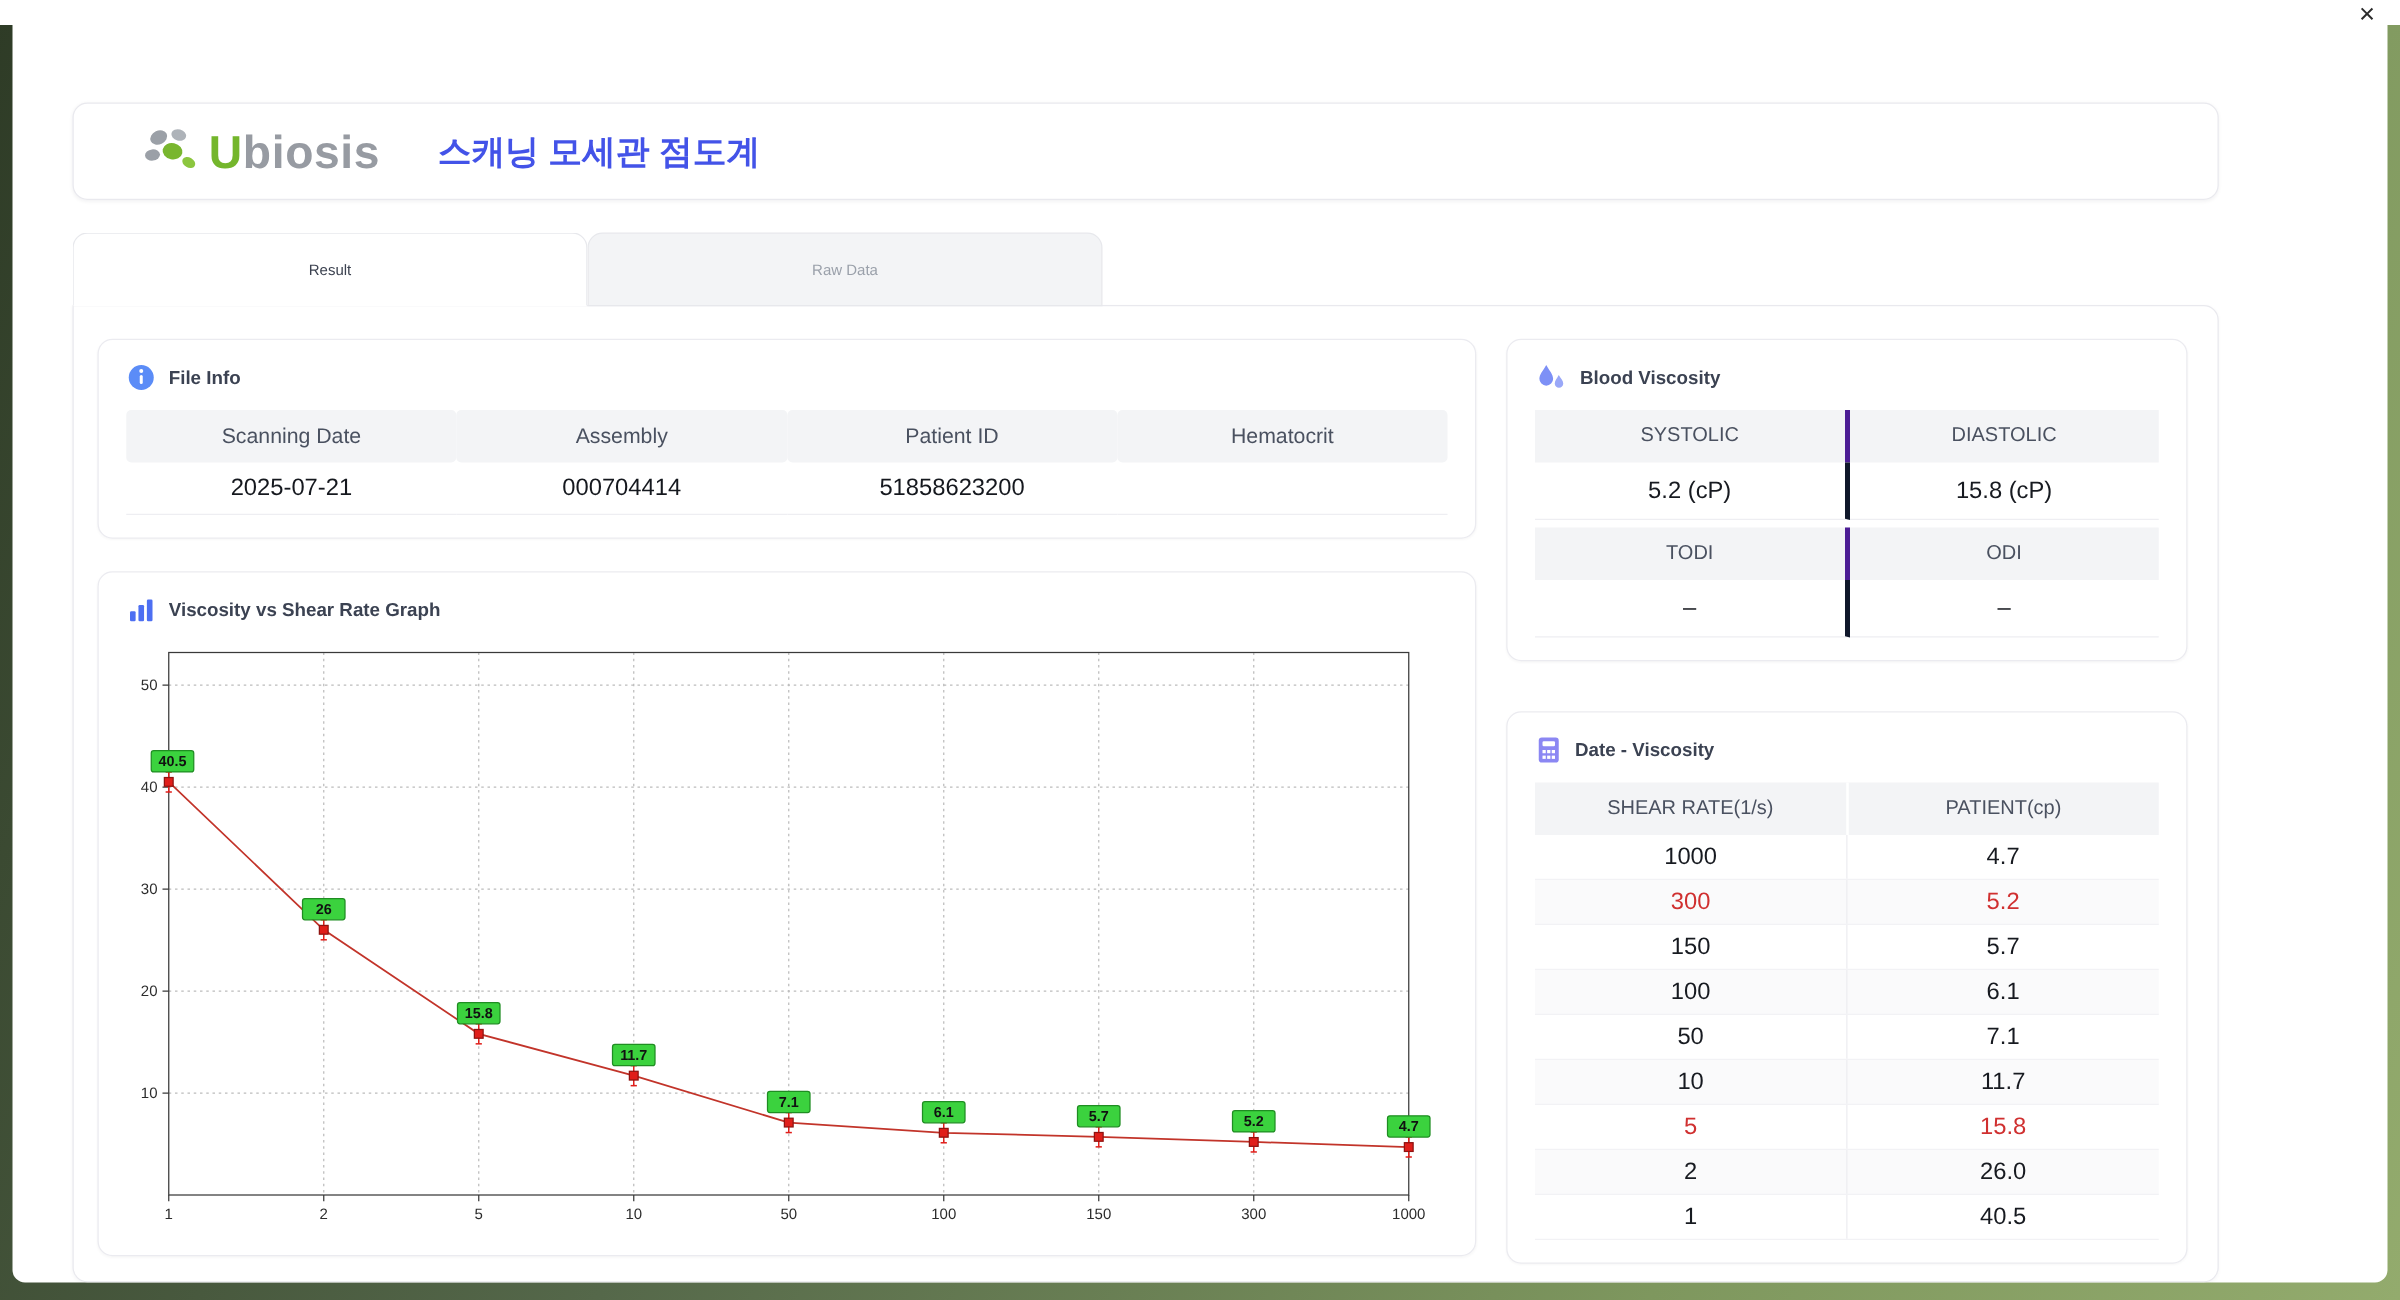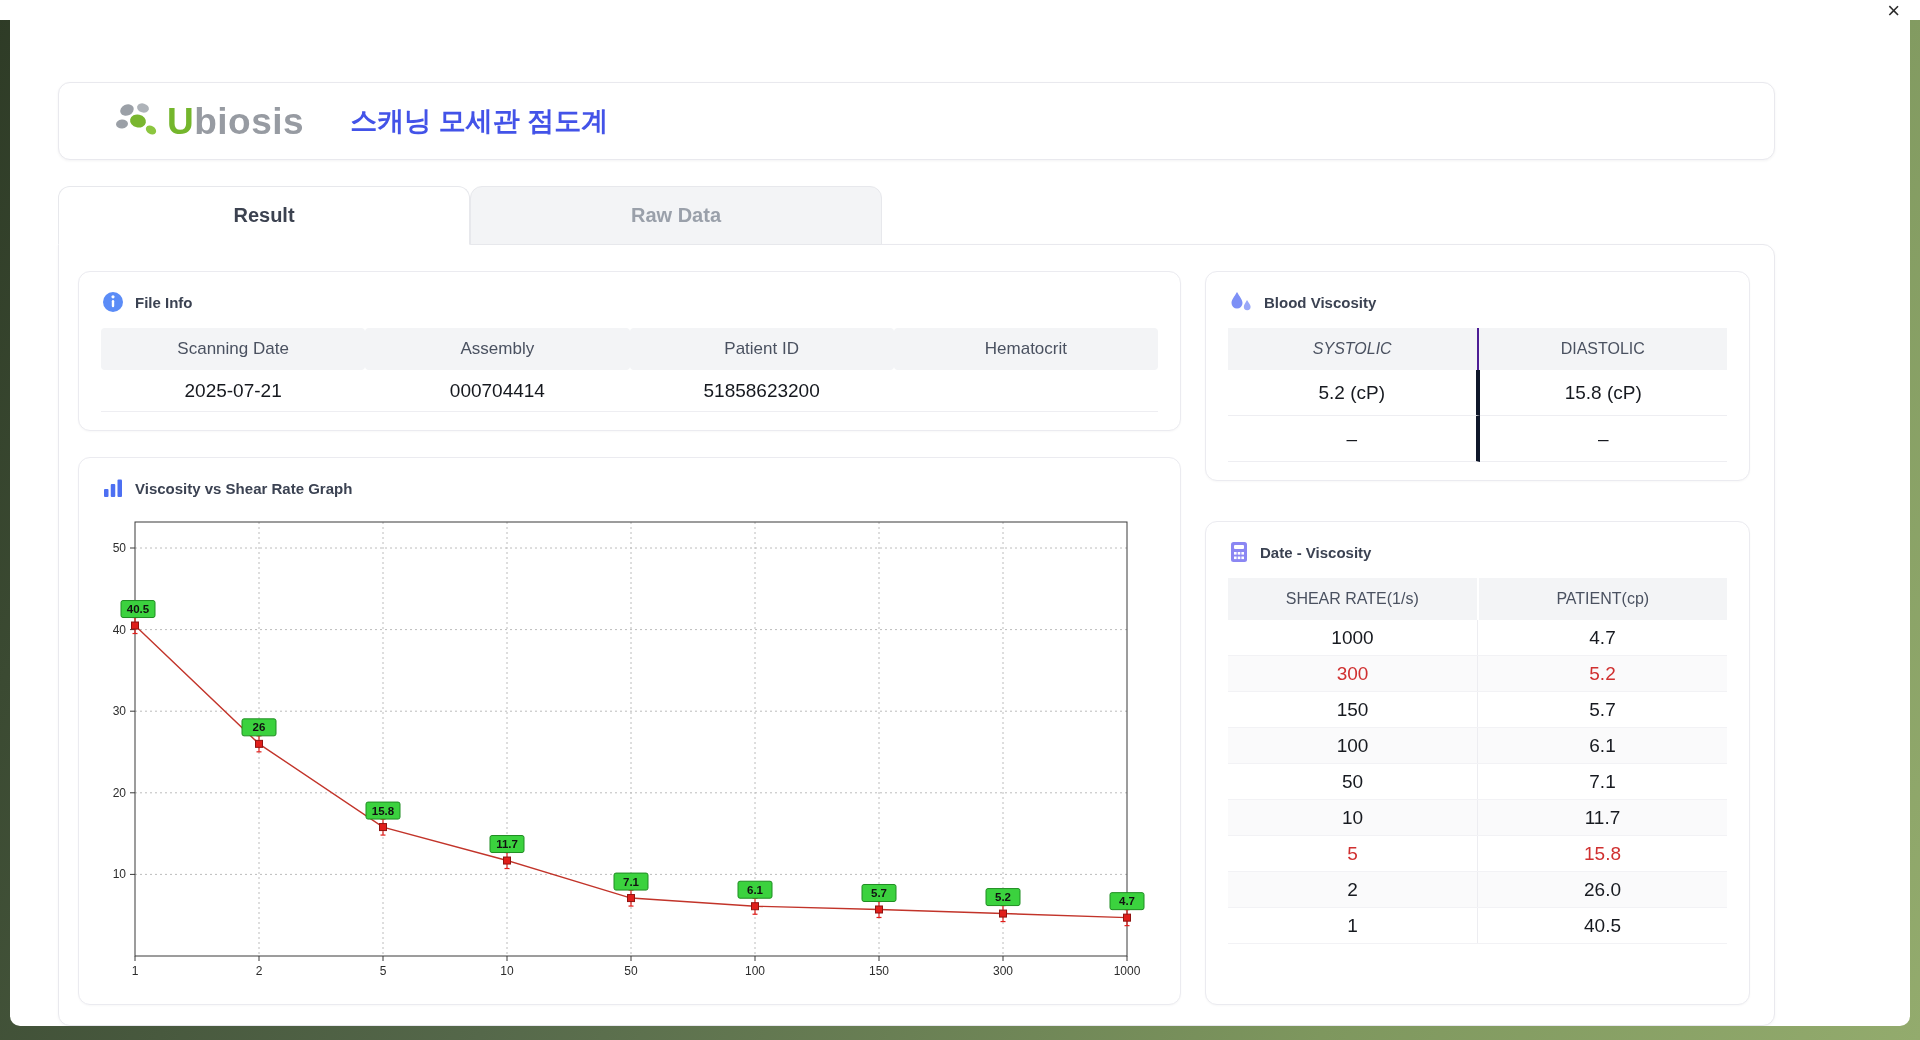--- a/index.html
+++ b/index.html
@@ -29,21 +29,21 @@
   }
   .brand { display: flex; align-items: center; gap: 8px; }
   .brand-text { font-size: 37px; font-weight: 600; color: #979ba2; letter-spacing: .5px; line-height: 1; }
   .brand-u { color: #74b62c; }
   .app-title { margin-left: 46px; font-size: 27px; font-weight: 700; color: #4353e8; }
 
   
   .tabs { display: flex; margin-top: 26px; position: relative; z-index: 2; margin-bottom: -1px; }
   .tab {
     width: 412px; height: 59px; display: flex; align-items: center; justify-content: center;
-    font-size: 20px; font-weight: 700; color: #9aa0aa;
+    font-size: 12px; font-weight: 400; color: #9aa0aa;
     background: #f3f4f6; border: 1px solid #e7e8ec; border-radius: 12px 12px 0 0; cursor: pointer;
   }
   .tab.active { background: #fff; color: #3c4250; border-bottom: 1px solid #fff; }
 
   
   .panel {
     border: 1px solid #e9e9ee; border-radius: 0 12px 12px 12px;
     box-shadow: 0 1px 3px rgba(20,20,40,.04);
     padding: 26px 24px 20px 19px; display: flex; gap: 24px; height: 782px; background: #fff;
   }
@@ -72,21 +72,21 @@
   .graph-card { flex: 1 1 auto; }
   #chart-svg { display: block; margin-top: 2px; }
 
   
   .bv-row { display: flex; }
   .bv-row.mt6 { margin-top: 6px; }
   .bv-label {
     flex: 1; background: #f3f4f6; height: 42px; display: flex; align-items: center; justify-content: center;
     font-size: 16px; color: #4a5160;
   }
-  .bv-label.l { border-right: 2px solid #4c1d95; font-style: italic; }
+  .bv-label.l { border-right: 4px solid #4c1d95; }
   .bv-value {
     flex: 1; height: 46px; display: flex; align-items: center; justify-content: center;
     font-size: 19px; color: #171a20; border-bottom: 1px solid #eeeef2;
   }
   .bv-value.l { border-right: 4px solid #0f172a; }
 
   
   .sv-card { flex: 1 1 auto; }
   .sv-header { display: flex; background: #f3f4f6; height: 42px; }
   .sv-hcell { flex: 1; display: flex; align-items: center; justify-content: center; font-size: 16px; color: #4a5160; }
@@ -273,20 +273,24 @@
             <span>Blood Viscosity</span>
           </div>
           <div class="bv-row">
             <div class="bv-label l">SYSTOLIC</div>
             <div class="bv-label">DIASTOLIC</div>
           </div>
           <div class="bv-row">
             <div class="bv-value l">5.2 (cP)</div>
             <div class="bv-value">15.8 (cP)</div>
           </div>
+          <div class="bv-row mt6">
+            <div class="bv-label l">TODI</div>
+            <div class="bv-label">ODI</div>
+          </div>
           <div class="bv-row">
             <div class="bv-value l">–</div>
             <div class="bv-value">–</div>
           </div>
         </section>
 
         <section class="card sv-card">
           <div class="card-heading">
             <svg width="22" height="24" viewBox="0 0 22 24">
               <rect x="3" y="2" width="16" height="20" rx="2.5" fill="#8b87f3"></rect>

